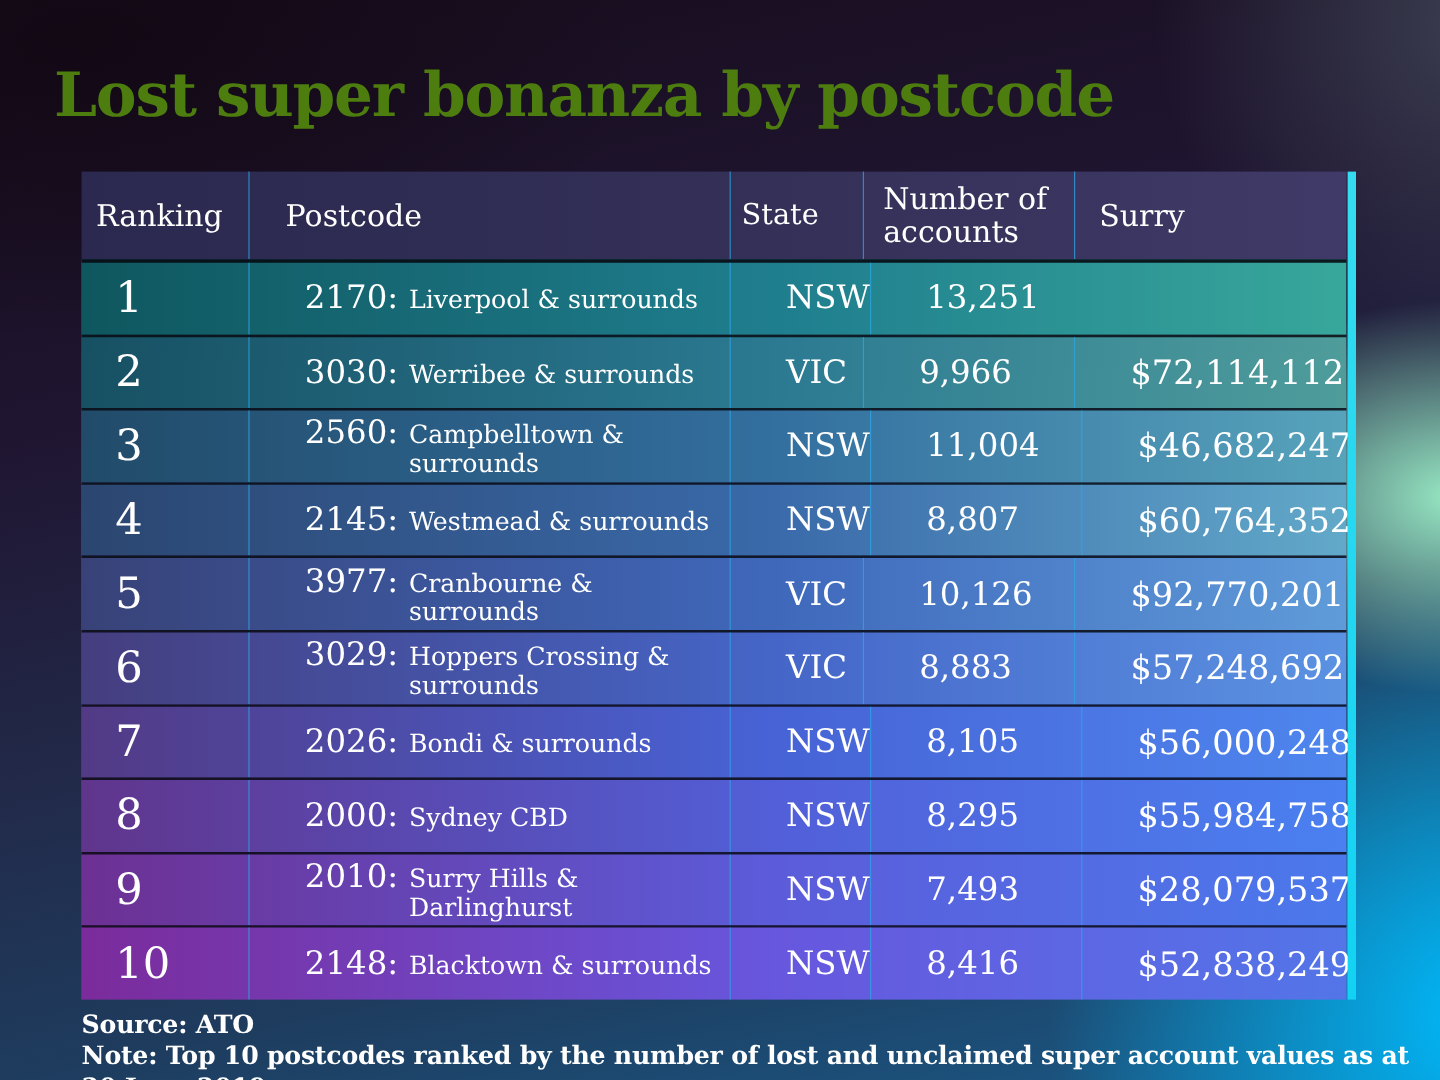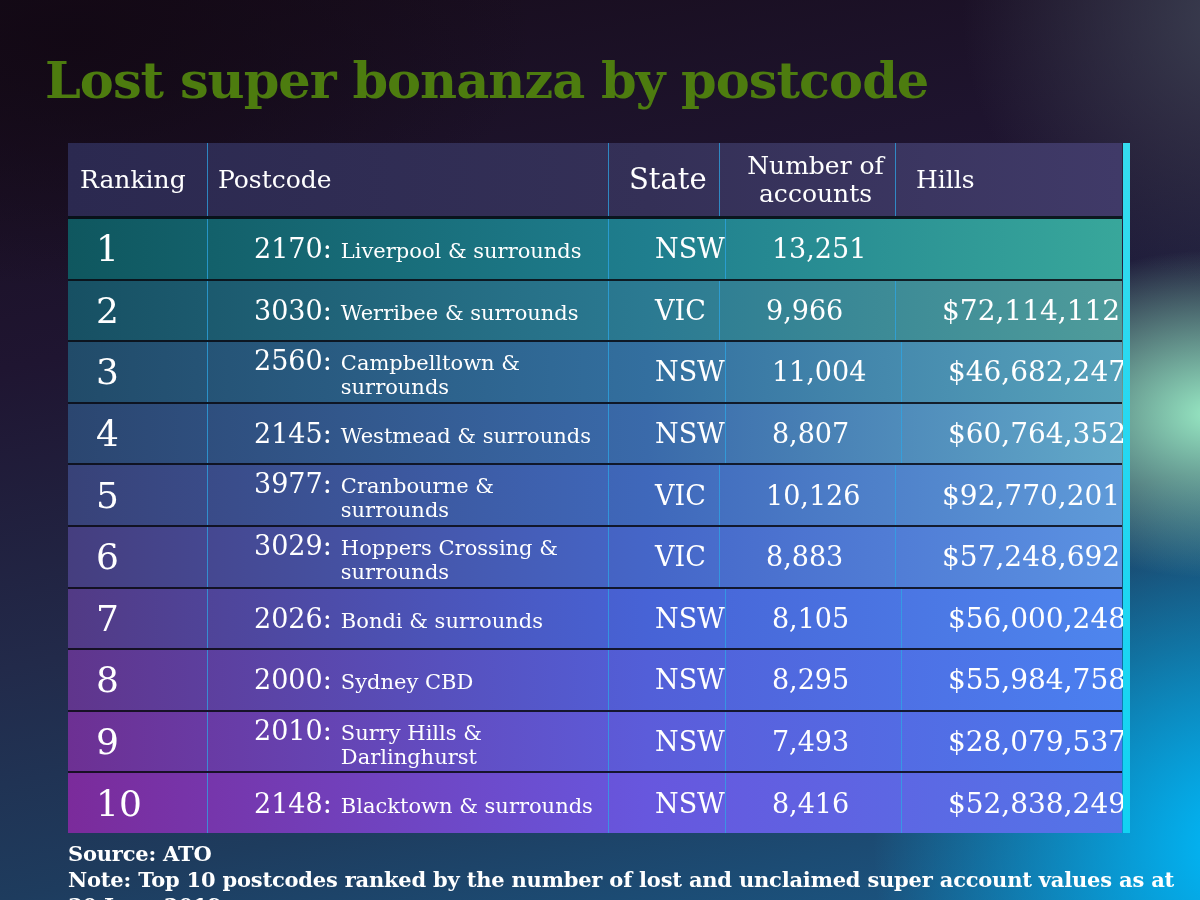--- a/index.html
+++ b/index.html
@@ -26,26 +26,26 @@
     background:linear-gradient(180deg,#35dcef 0%,#12d2f3 100%);
   }
   .trow{display:flex;flex:1;min-height:0;border-top:2px solid rgba(8,10,18,0.85);}
   .trow.header{flex:0 0 73px;border-top:none;}
   .trow.r1{border-top:3px solid rgba(8,10,18,0.9);}
   .cell{display:flex;align-items:center;color:#fff;font-weight:normal;box-sizing:border-box;}
   .cell+.cell{border-left:1px solid rgba(45,165,230,0.75);padding-left:46px;}
   .c-rank{flex:0 0 139px;padding-left:28px;font-size:36px;}
   .c-post{flex:0 0 401px;padding-left:16px;}
   .c-state{flex:0 0 111px;padding-left:18px;font-size:27px;}
-  .c-acct{flex:0 0 176px;padding-left:16px;font-size:27px;text-align:center;}
+  .c-acct{flex:0 0 176px;padding-left:16px;font-size:27px;}
   .c-value{flex:1;padding-left:20px;font-size:28px;}
   .header .cell{font-size:25px;line-height:1.12;}
   .header .c-rank{padding-left:12px;font-size:25px;}
-  .header .c-post{padding-left:10px;}
-  .header .c-state{padding-left:20px;font-size:29px;}
+  .header .c-post{padding-left:30px;}
+  .header .c-state{padding-left:9px;font-size:24px;}
   .header .c-acct{padding-left:16px;font-size:25px;}
   .header .c-value{padding-left:20px;font-size:25px;}
   .pc-num{font-size:27px;}
   .pc-area{font-size:21px;margin-left:9px;}
   .c-post .inner{display:flex;align-items:baseline;}
   .footer{
     position:absolute;left:68px;top:841px;color:#ffffff;font-weight:bold;
     font-size:21px;line-height:26px;letter-spacing:-0.2px;
   }
 </style>
@@ -53,21 +53,21 @@
 <body>
 
 <h1 class="title">Lost super bonanza by postcode</h1>
 
 <div class="table-wrap">
   <div class="trow header" style="background: linear-gradient(90deg, rgb(43, 41, 80) 0%, rgb(52, 48, 87) 55%, rgb(64, 58, 104) 100%);">
     <div class="cell c-rank">Ranking</div>
     <div class="cell c-post">Postcode</div>
     <div class="cell c-state">State</div>
     <div class="cell c-acct">Number of accounts</div>
-    <div class="cell c-value">Hills</div>
+    <div class="cell c-value">Surry</div>
   </div>
 
 <div class="trow r1" style="background: linear-gradient(90deg, rgb(15, 87, 95) 0%, rgb(31, 126, 142) 55%, rgb(56, 167, 155) 100%);">
       <div class="cell c-rank">1</div>
       <div class="cell c-post">
         <span class="inner">
           <span class="pc-num">2170:</span>
           <span class="pc-area">Liverpool &amp; surrounds</span>
         </span>
       </div>

